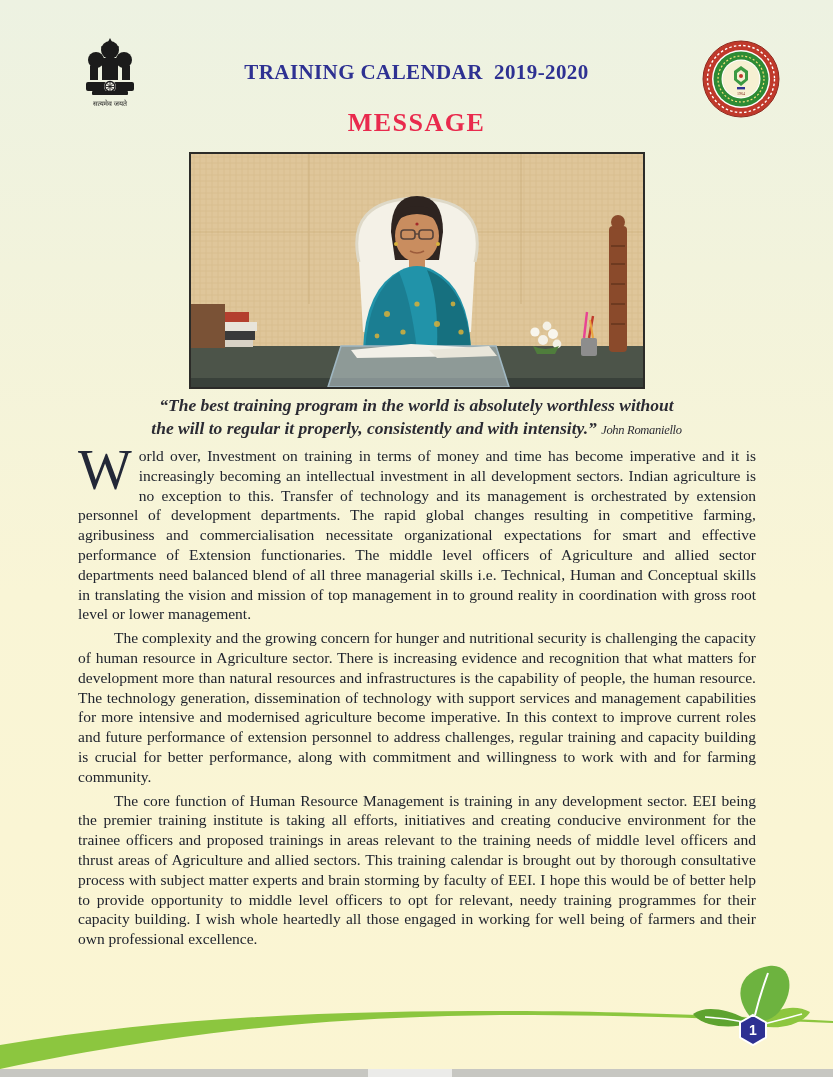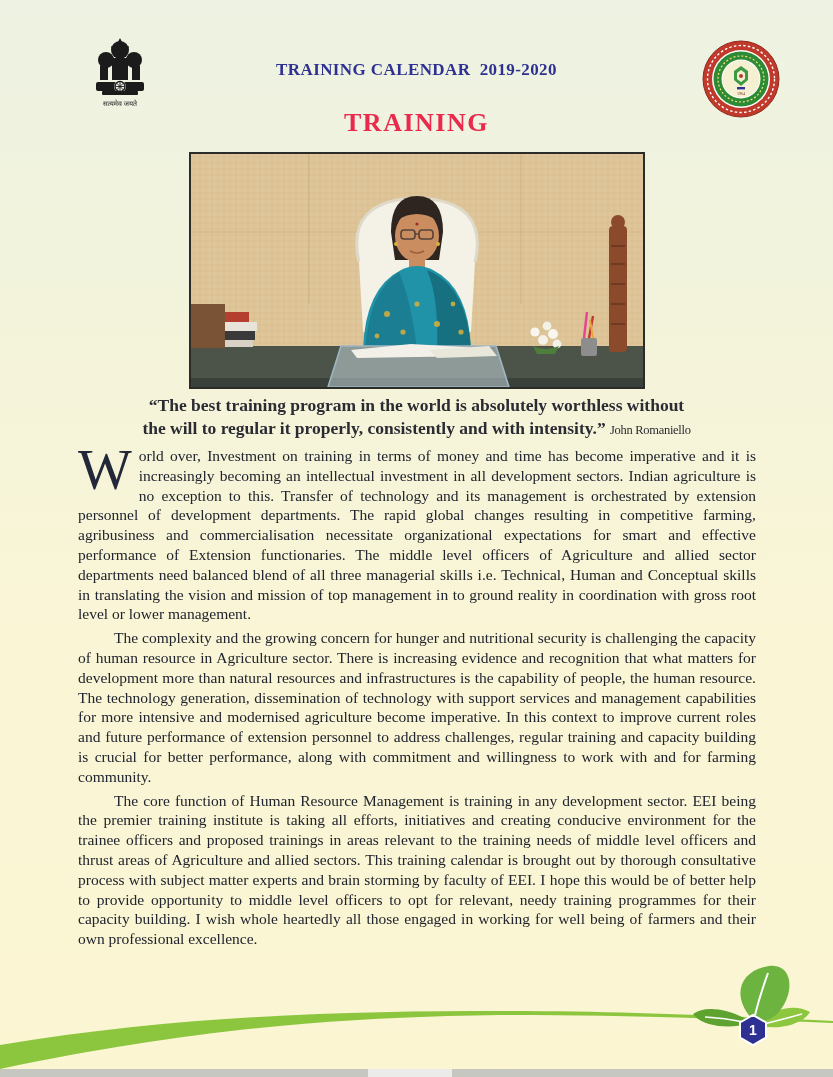--- a/index.html
+++ b/index.html
@@ -2,40 +2,40 @@
 <html><head>
 <meta charset="utf-8">
 <style>
   html,body{margin:0;padding:0;}
   .page{
     position:relative;width:833px;height:1077px;overflow:hidden;
     background:linear-gradient(180deg,#edf2e2 0%,#f2f3dc 25%,#f9f5d6 55%,#fbf5d2 100%);
     font-family:"Liberation Serif",serif;color:#20242e;
   }
   
-  .emblem{position:absolute;left:92px;top:34px;width:56px;height:80px;}
+  .emblem{position:absolute;left:82px;top:34px;width:56px;height:80px;}
   .doc-title{
     position:absolute;left:0;top:60px;width:100%;text-align:center;
-    font-weight:bold;font-size:17px;letter-spacing:.4px;color:#2e3192;white-space:pre;
+    font-weight:bold;font-size:21px;letter-spacing:.4px;color:#2e3192;white-space:pre;
   }
   .seal{position:absolute;left:702px;top:40px;width:78px;height:78px;}
   .msg-heading{
     position:absolute;left:0;top:108px;width:100%;text-align:center;margin:0;
     font-size:26px;font-weight:bold;letter-spacing:1.5px;color:#e92a4d;
   }
   
   .photo{
     position:absolute;left:189px;top:152px;width:456px;height:237px;
     border:2px solid #2b2b28;box-sizing:border-box;background:#dcc398;
   }
   .photo svg{display:block;width:100%;height:100%;}
   
   .quote{
     position:absolute;left:40px;top:394px;width:753px;text-align:center;
-    font-size:17.5px;font-weight:bold;color:#2b2b33;line-height:22.5px;
+    font-size:17.5px;font-weight:bold;font-style:italic;color:#2b2b33;line-height:22.5px;
   }
   .quote .attr{font-size:12.5px;font-weight:normal;letter-spacing:-.3px;text-align:center;}
   
   .body-text{position:absolute;left:78px;top:446px;width:678px;}
   .body-text p{margin:0 0 4px;text-align:justify;font-size:15.5px;line-height:19.8px;color:#20242e;}
   .body-text p.indent{text-indent:36px;font-family:Liberation Serif, serif;}
   .dropcap{
     float:left;font-size:57px;line-height:42px;padding:3px 7px 0 0;
     color:#232838;font-family:"Liberation Serif",serif;
   }
@@ -94,21 +94,21 @@
       <circle cx="39" cy="39" r="18.5" fill="#f6f0d2"></circle>
 
       <path d="M39 26 l7 5 v9 l-7 6 -7 -6 v-9 z" fill="#3c9a42"></path>
       <path d="M39 30 l4 3 v6 l-4 3 -4 -3 v-6 z" fill="#f6f0d2"></path>
       <circle cx="39" cy="36" r="2" fill="#c0392b"></circle>
       <rect x="35" y="47" width="8" height="2.4" fill="#2e3192"></rect>
       <text x="39" y="55" text-anchor="middle" font-size="4" fill="#7a1d14">1964</text>
     </svg>
   </div>
 
-  <h1 class="msg-heading">TRAINING</h1>
+  <h1 class="msg-heading">MESSAGE</h1>
 
   <figure class="photo" style="margin:0">
     <svg viewBox="0 0 452 233" preserveAspectRatio="none">
       <defs>
         <pattern id="weave" width="6" height="6" patternUnits="userSpaceOnUse">
           <rect width="6" height="6" fill="#dcc398"></rect>
           <path d="M0 3 h6 M3 0 v6" stroke="#d2b687" stroke-width="0.8"></path>
         </pattern>
       </defs>
 

